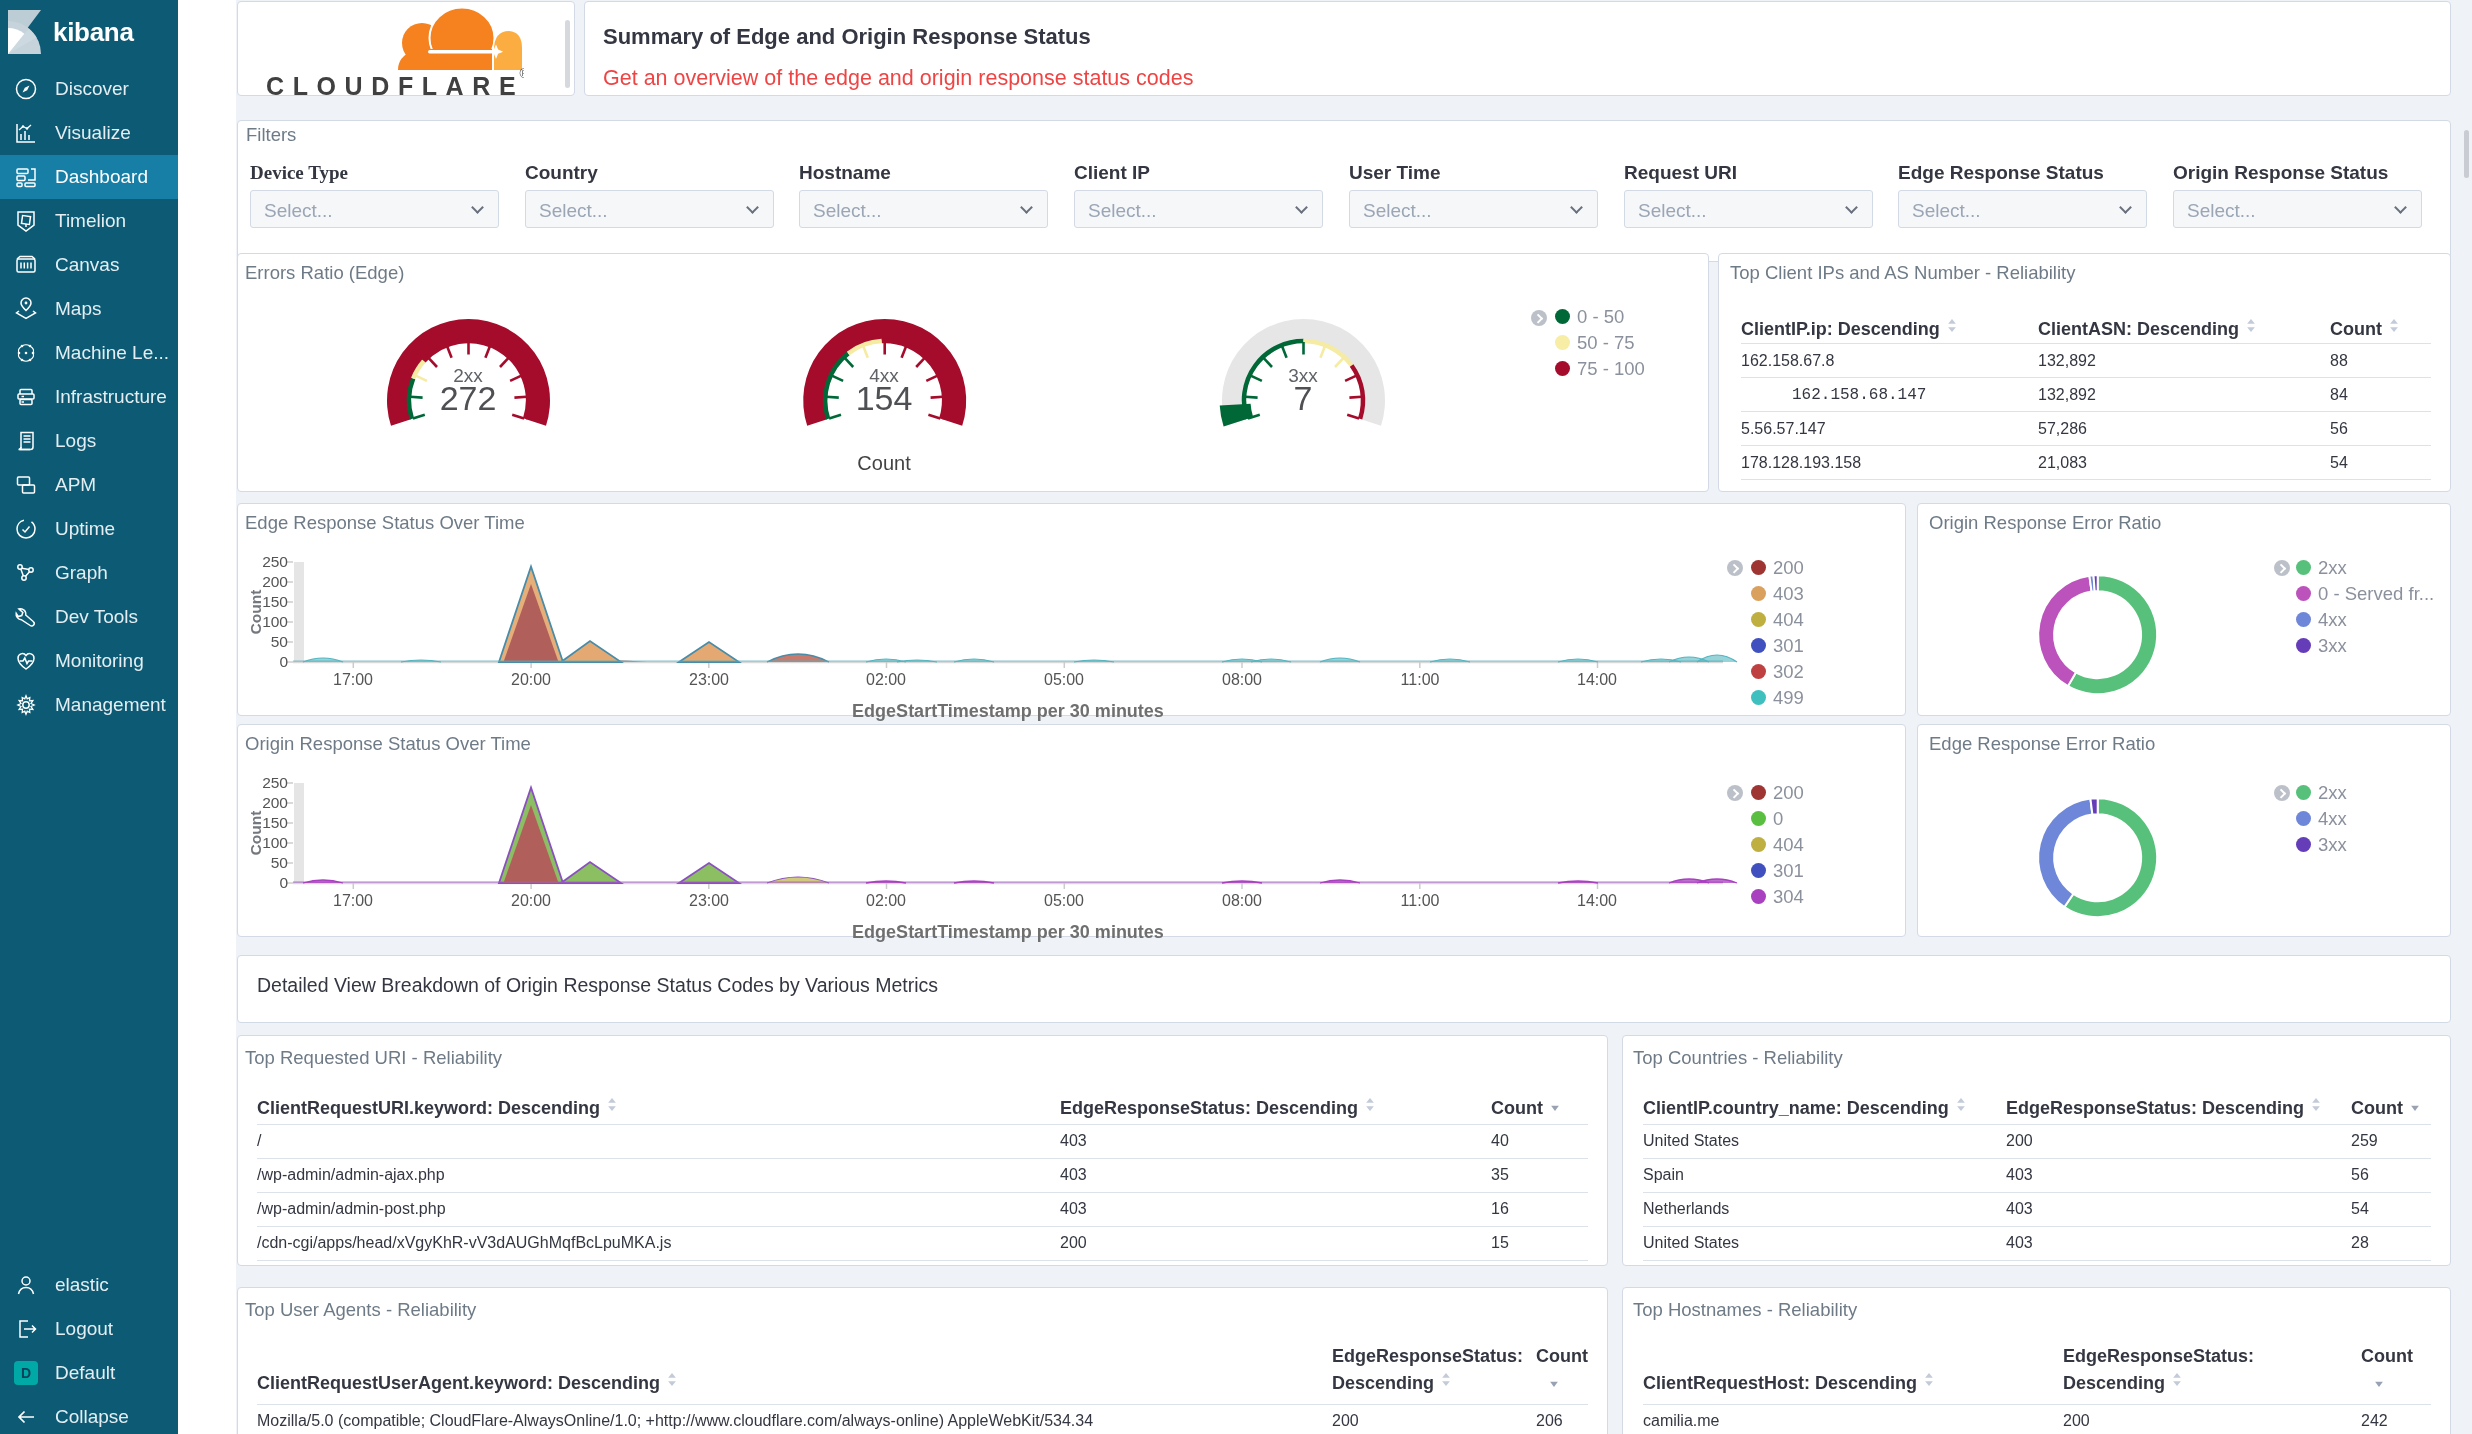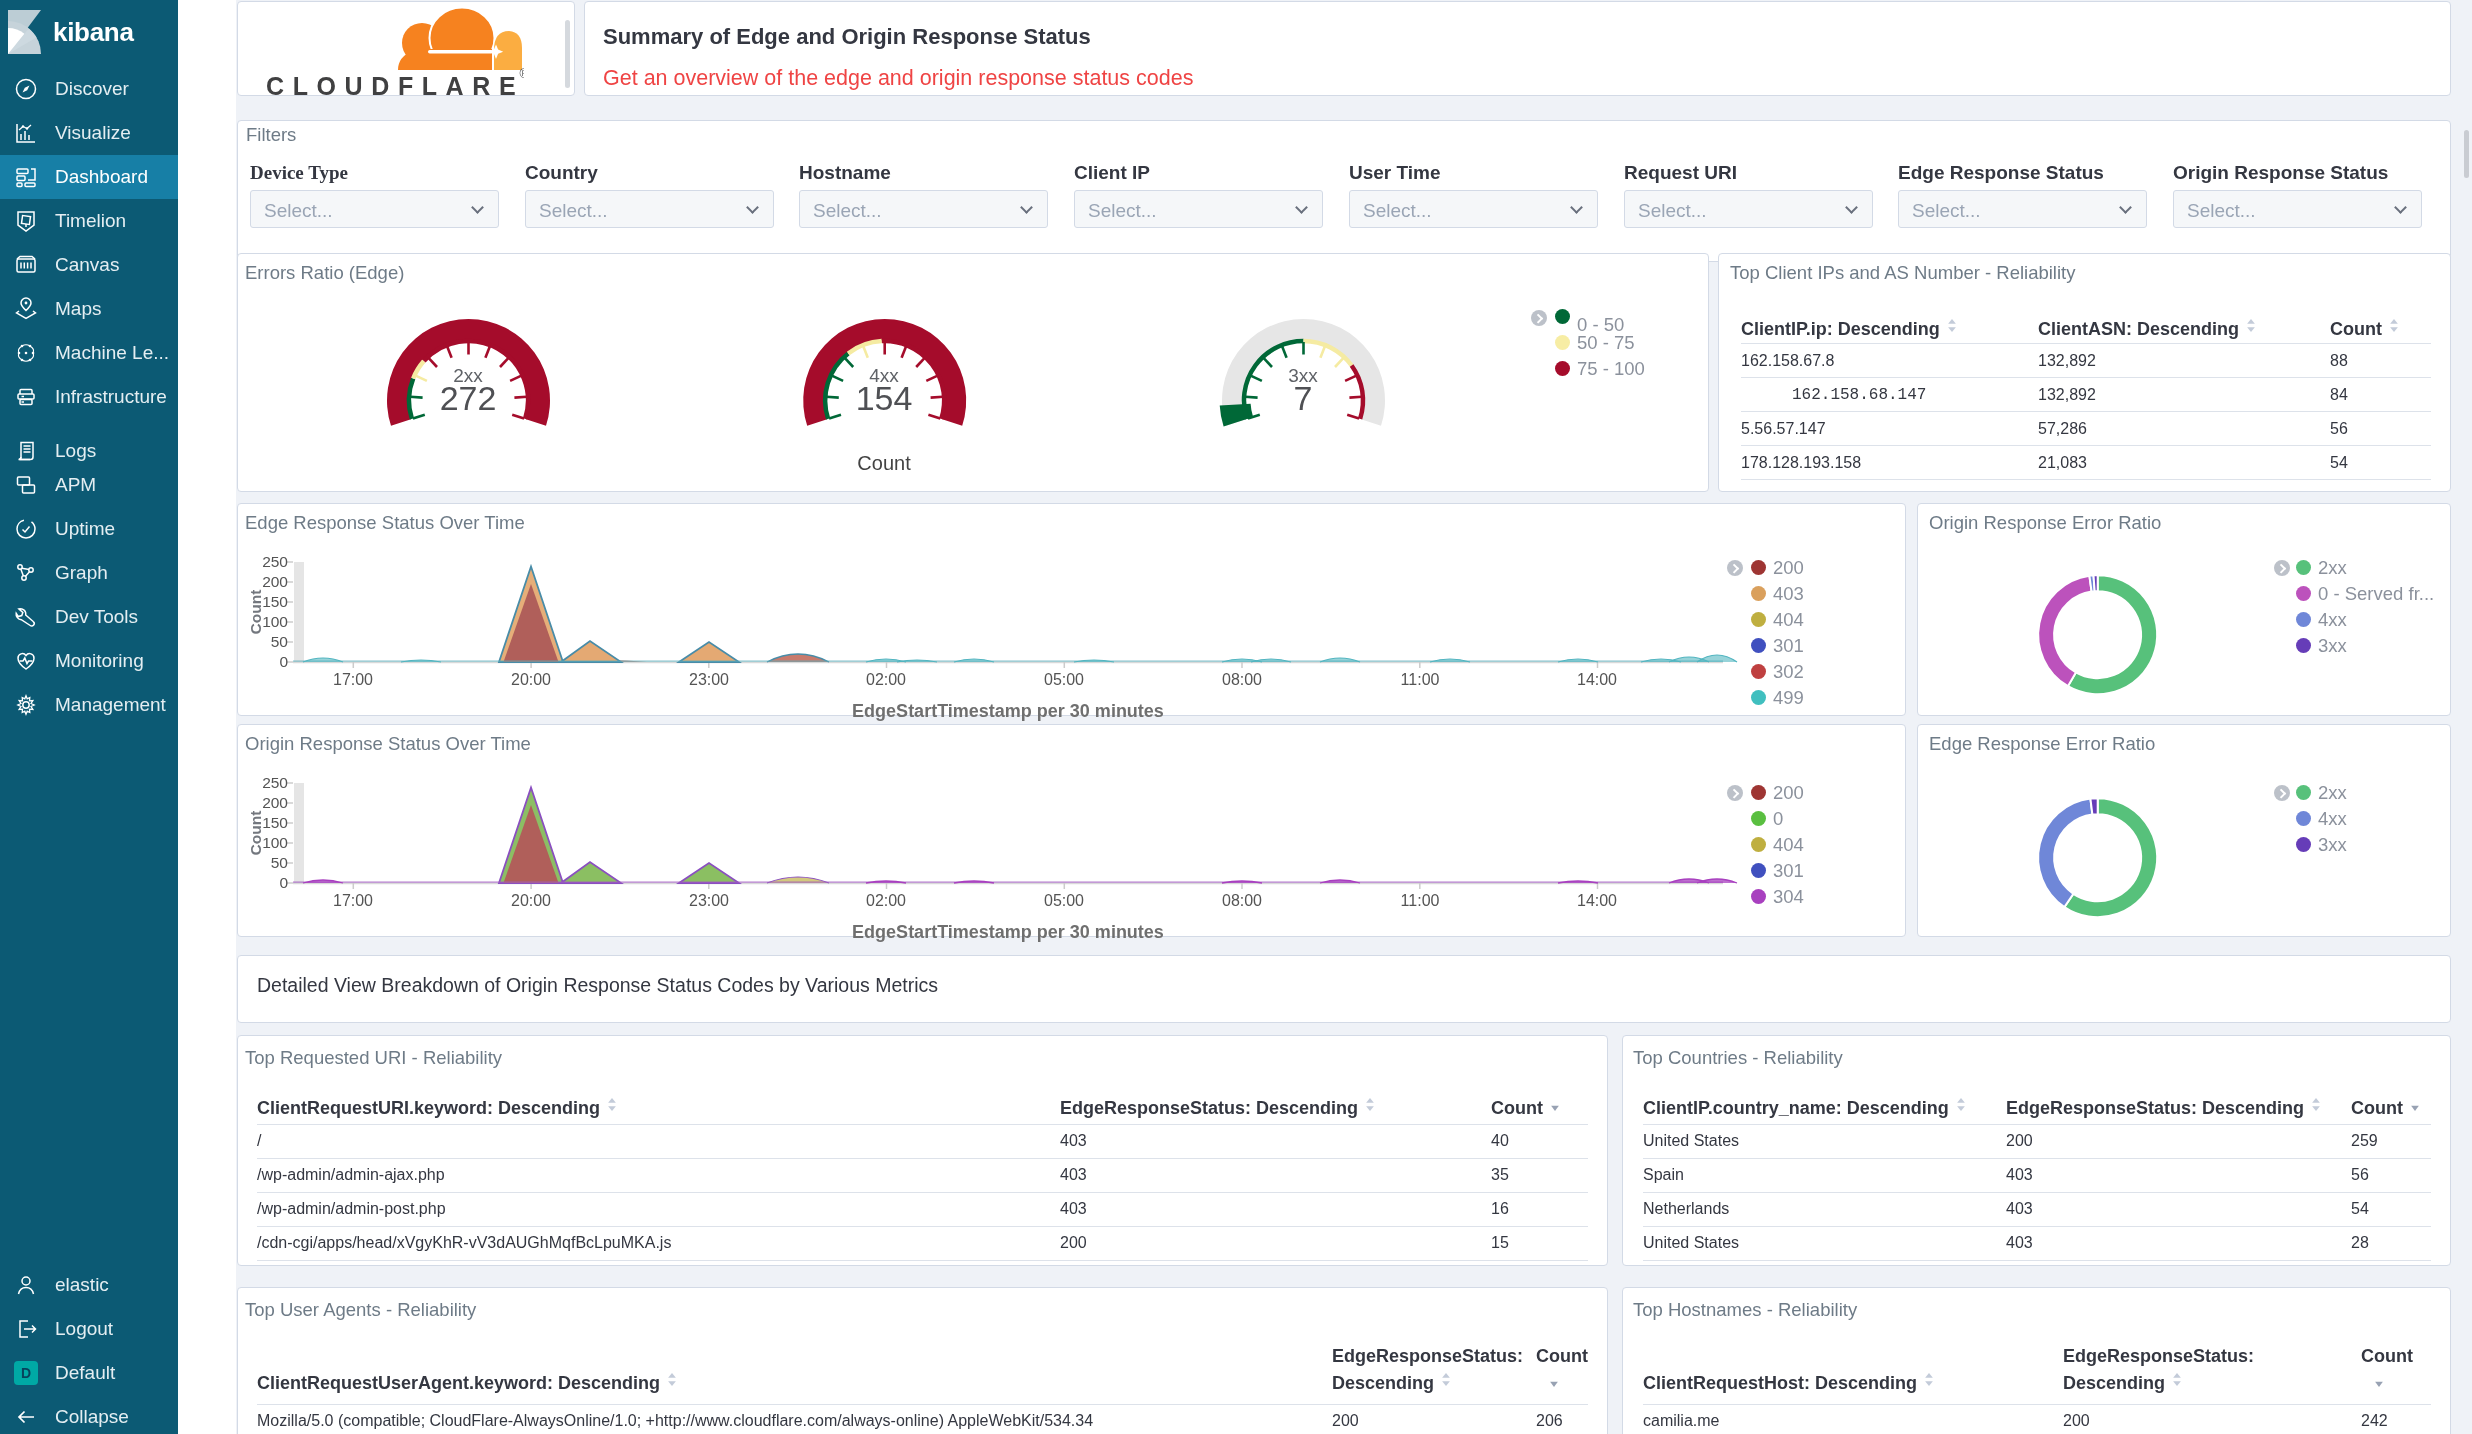--- a/index.html
+++ b/index.html
@@ -130,21 +130,21 @@
       <span class="ico">
         <svg viewBox="0 0 24 24" fill="none" stroke="#fff" stroke-width="1.5">
           <rect x="4" y="9" width="16" height="5" rx="1"></rect>
           <rect x="6" y="14.5" width="12" height="5" rx="1"></rect>
           <path d="M6 9 V5.5 A1 1 0 0 1 7 4.5 H17 A1 1 0 0 1 18 5.5 V9"></path>
           <path d="M7.5 11.5 H10 M7.5 17 H10"></path>
         </svg>
       </span>
       <span class="lbl">Infrastructure</span>
     </div>
-<div class="navitem" style="top:429px;">
+<div class="navitem" style="top:419px;">
       <span class="ico">
         <svg viewBox="0 0 24 24" fill="none" stroke="#fff" stroke-width="1.5">
           <path d="M7 3.5 H19 V18 C19 19.5 18 20.5 16.5 20.5 H5.5 C6.5 20 7 19 7 18 Z"></path>
           <path d="M7 18 C7 19.5 6 20.5 4.5 20.5 H16"></path>
           <path d="M9.5 7 H16.5 M9.5 10 H16.5 M9.5 13 H16.5"></path>
         </svg>
       </span>
       <span class="lbl">Logs</span>
     </div>
 <div class="navitem" style="top:463px;">
@@ -364,21 +364,21 @@
 </svg>
 <div class="gsub" style="left:468px; top:365px;">2xx</div>
 <div class="gval" style="left:468px; top:379px;">272</div>
 <div class="gsub" style="left:884px; top:365px;">4xx</div>
 <div class="gval" style="left:884px; top:379px;">154</div>
 <div class="gsub" style="left:1303px; top:365px;">3xx</div>
 <div class="gval" style="left:1303px; top:379px;">7</div>
 <div class="abs" style="left:884px; top:452px; transform:translateX(-50%); font-size:20px; color:#434343;">Count</div>
 <div class="larrow" style="left:1531px; top:310px;"></div>
 <div class="legend-dot" style="left:1555px; top:309px; background:#006837;"></div>
-<div class="legend-lbl" style="left:1577px; top:306px;margin-top:8px;">0 - 50</div>
+<div class="legend-lbl" style="left:1577px; top:306px;">0 - 50</div>
 <div class="legend-dot" style="left:1555px; top:335px; background:#f7eda4;"></div>
 <div class="legend-lbl" style="left:1577px; top:332px;">50 - 75</div>
 <div class="legend-dot" style="left:1555px; top:361px; background:#a50c2b;"></div>
 <div class="legend-lbl" style="left:1577px; top:358px;">75 - 100</div>
 
 <div class="ptitle" style="left:1730px; top:262px;">Top Client IPs and AS Number - Reliability</div>
 <div class="th" style="left:1741px; top:317px;">ClientIP.ip: Descending<span class="sortic"><svg width="12" height="15" viewBox="0 0 14 17">
         <path d="M7 1 L11.5 6.5 H2.5 Z" fill="#c3cbd9"></path>
         <path d="M7 16 L2.5 10.5 H11.5 Z" fill="#c3cbd9"></path>
       </svg></span></div>

